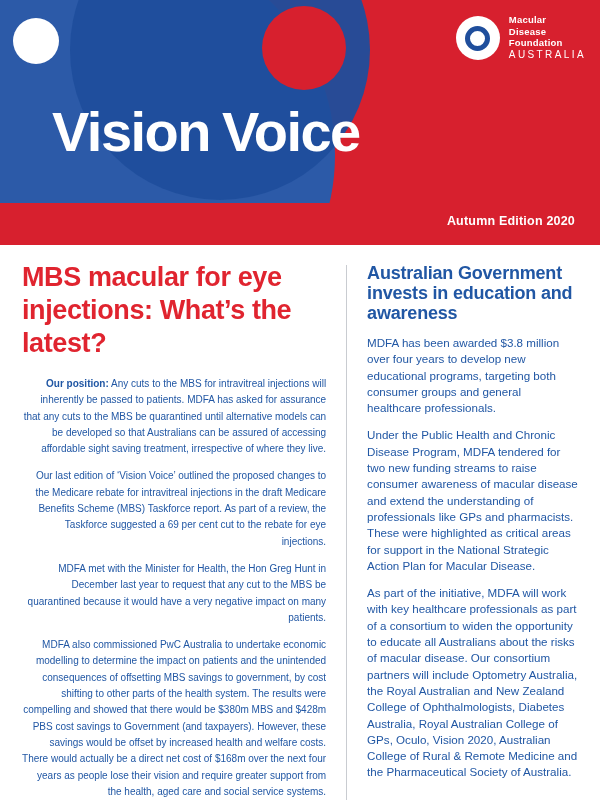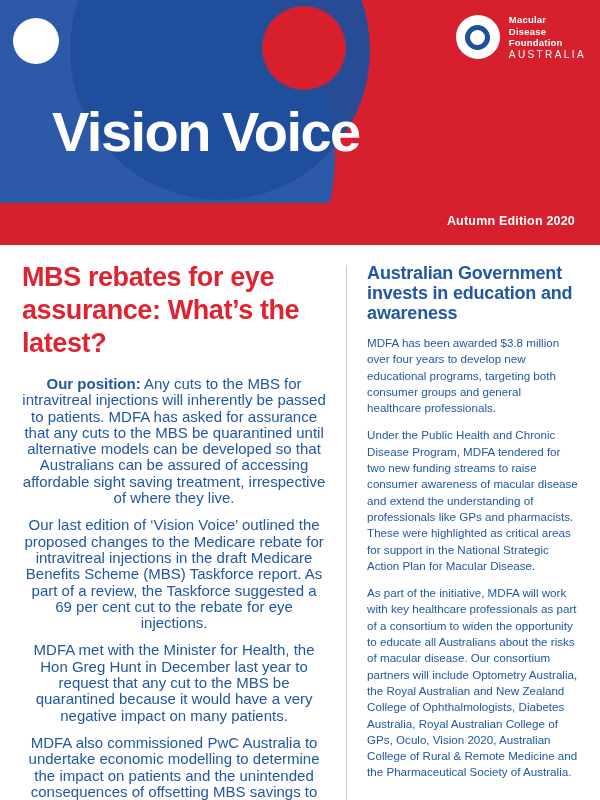--- a/index.html
+++ b/index.html
@@ -70,21 +70,21 @@
     width: 600px;
     height: 42px;
     background: #d7202e;
   }
 
   .logo {
     position: absolute;
     right: 14px;
     top: 14px;
     display: flex;
-    align-items: center;
+    align-items: flex-end;
     gap: 9px;
   }
   .logo-mark {
     width: 44px;
     height: 44px;
     border-radius: 50%;
     background: #ffffff;
     display: flex;
     align-items: center;
     justify-content: center;
@@ -161,24 +161,24 @@
     font-size: 18px;
     line-height: 20px;
     font-weight: bold;
     letter-spacing: -.2px;
     margin-bottom: 12px;
     margin-top: 2px;
   }
 
   p.body {
     color: #2157a4;
-    font-size: 15px;
+    font-size: 10px;
     line-height: 16.3px;
     margin-bottom: 11px;
-    text-align: center;
+    text-align: right;
   }
   p.body-right {
     color: #2157a4;
     font-size: 11.6px;
     line-height: 16.3px;
     margin-bottom: 11px;
   }
   .lead-label { font-weight: bold; }
 </style>
 </head>
@@ -208,21 +208,21 @@
     <div class="wordmark">
       <span>Vision</span><span class="sp"></span><span>Voice</span>
     </div>
 
     <div class="edition">Autumn Edition 2020</div>
   </div>
 
   <div class="content">
 
     <div class="col-left">
-      <h1 class="headline-red">MBS rebates for eye assurance: What’s the latest?</h1>
+      <h1 class="headline-red">MBS macular for eye injections: What’s the latest?</h1>
 
       <p class="body">
         <span class="lead-label">Our position:</span><span> Any cuts to the MBS for intravitreal injections will inherently be passed to patients. MDFA has asked for assurance that any cuts to the MBS be quarantined until alternative models can be developed so that Australians can be assured of accessing affordable sight saving treatment, irrespective of where they live.</span>
       </p>
       <p class="body">Our last edition of ‘Vision Voice’ outlined the proposed changes to the Medicare rebate for intravitreal injections in the draft Medicare Benefits Scheme (MBS) Taskforce report. As part of a review, the Taskforce suggested a 69 per cent cut to the rebate for eye injections.</p>
       <p class="body">MDFA met with the Minister for Health, the Hon Greg Hunt in December last year to request that any cut to the MBS be quarantined because it would have a very negative impact on many patients.</p>
       <p class="body">MDFA also commissioned PwC Australia to undertake economic modelling to determine the impact on patients and the unintended consequences of offsetting MBS savings to government, by cost shifting to other parts of the health system. The results were compelling and showed that there would be $380m MBS and $428m PBS cost savings to Government (and taxpayers). However, these savings would be offset by increased health and welfare costs. There would actually be a direct net cost of $168m over the next four years as people lose their vision and require greater support from the health, aged care and social service systems.</p>
     </div>
 
     <div class="col-divider"></div>

